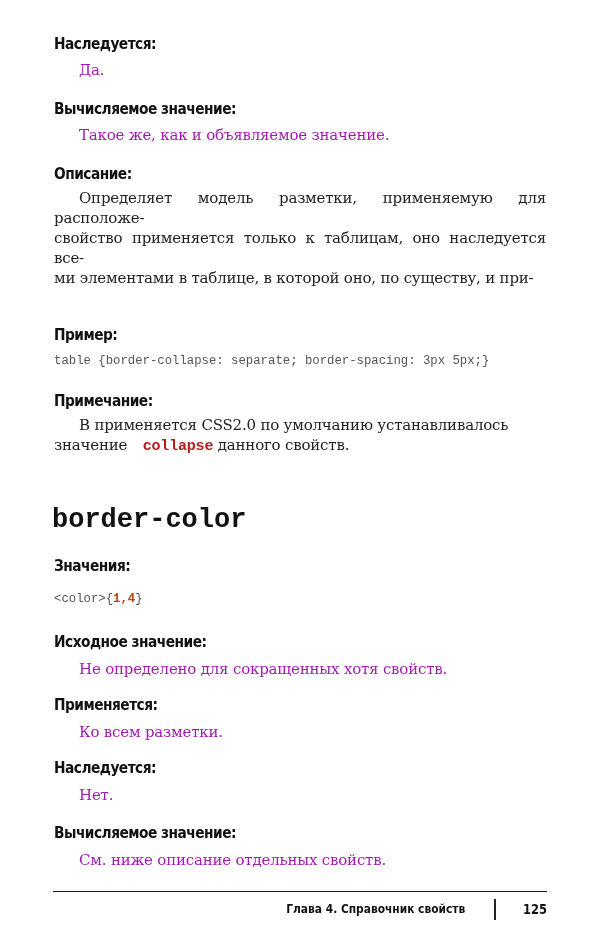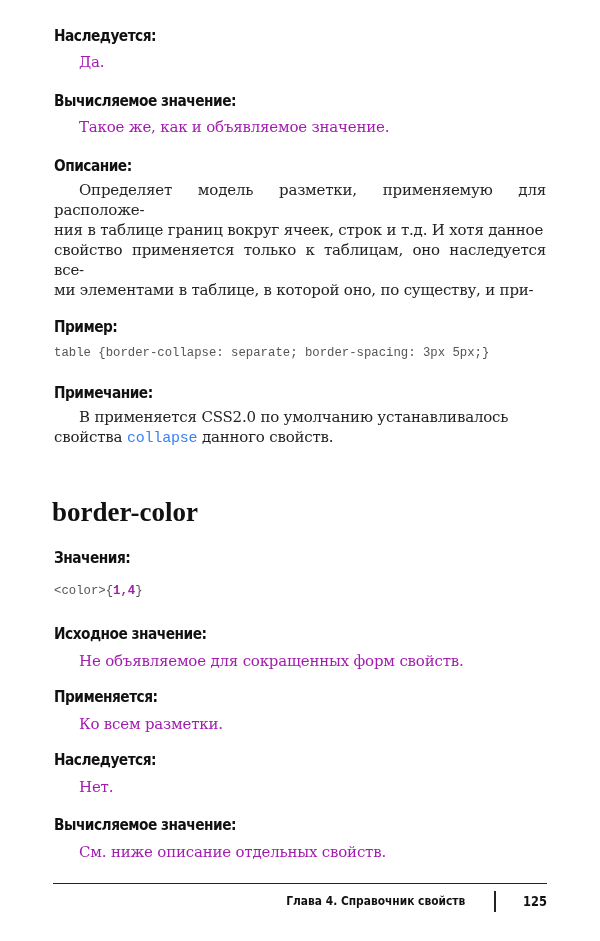--- a/index.html
+++ b/index.html
@@ -1,64 +1,63 @@
 <!DOCTYPE html>
 <html><head>
 <meta charset="utf-8">
 <style>
   html, body { margin: 0; padding: 0; background: #ffffff; }
   body { width: 600px; height: 941px; position: relative; overflow: hidden; color: #1a1a1a; }
-  .page { position: absolute; left: 0; top: 0; width: 600px; height: 844px; }
+  .page { position: absolute; left: 0; top: 8px; width: 600px; height: 844px; }
   .h { position: absolute; left: 54px; font-family: "DejaVu Sans", sans-serif; font-weight: bold; font-size: 16px; letter-spacing: -0.6px; color: #111; transform: scaleX(0.86); transform-origin: left center; white-space: nowrap; }
   .t { position: absolute; left: 79px; font-family: "DejaVu Serif", serif; font-size: 15px; color: #a21caf; white-space: nowrap; letter-spacing: -0.2px; }
   .para { position: absolute; left: 54px; width: 492px; font-family: "DejaVu Serif", serif; font-size: 15px; line-height: 20px; color: #222; text-align: justify; text-align-last: left; letter-spacing: -0.2px; }
   .para .ind { display: inline-block; width: 25px; }
   .code { position: absolute; left: 54px; font-family: "Liberation Mono", monospace; font-size: 12.3px; color: #555; white-space: nowrap; }
-  .codeb { font-family: "Liberation Mono", monospace; font-weight: normal; color: #3b82f6; font-size: 15px; }
-  .title { position: absolute; left: 52px; top: 497px; font-family: Liberation Serif, serif; font-weight: bold; font-size: 27px; color: #111; letter-spacing: 0px; }
+  .codeb { font-family: "Liberation Mono", monospace; font-weight: bold; color: #b91c1c; font-size: 15px; margin-left: 11px; }
+  .title { position: absolute; left: 52px; top: 497px; font-family: Liberation Mono, monospace; font-weight: bold; font-size: 27px; color: #111; letter-spacing: 0px; }
   .rule { position: absolute; left: 53px; top: 883px; width: 494px; height: 1px; background: #222; }
   .footer-chapter { position: absolute; right: 135px; top: 893px; font-family: "DejaVu Sans", sans-serif; font-weight: bold; font-size: 13px; color: #111; transform: scaleX(0.82); transform-origin: right center; white-space: nowrap; }
   .footer-sep { position: absolute; left: 494px; top: 891px; width: 2px; height: 21px; background: #222; }
   .footer-page { position: absolute; left: 523px; top: 893px; font-family: "DejaVu Sans", sans-serif; font-weight: bold; font-size: 13.5px; color: #111; transform: scaleX(0.85); transform-origin: left center; }
 </style>
 </head>
 <body>
 
 <div class="page">
 
   <div class="h" style="top:26px">Наследуется:</div>
   <div class="t" style="top:53px">Да.</div>
 
   <div class="h" style="top:91px">Вычисляемое значение:</div>
   <div class="t" style="top:118px">Такое же, как и объявляемое значение.</div>
 
   <div class="h" style="top:156px">Описание:</div>
   <div class="para" style="top:180px">
     <div><span class="ind"></span><span>Определяет модель разметки, применяемую для расположе-</span></div>
-    <div>ния в таблице границ вокруг ячеек, строк и т.д. И хотя данное</div>
     <div>свойство применяется только к таблицам, оно наследуется все-</div>
     <div>ми элементами в таблице, в которой оно, по существу, и при-</div>
   </div>
 
   <div class="h" style="top:317px">Пример:</div>
   <div class="code" style="top:346px">table {border-collapse: separate; border-spacing: 3px 5px;}</div>
 
   <div class="h" style="top:383px">Примечание:</div>
   <div class="para" style="top:407px">
     <div><span class="ind"></span><span>В применяется CSS2.0 по умолчанию устанавливалось</span></div>
-    <div><span>свойства </span><span class="codeb">collapse</span><span> данного свойств.</span></div>
+    <div><span>значение </span><span class="codeb">collapse</span><span> данного свойств.</span></div>
   </div>
 
   <div class="title">border-color</div>
 
   <div class="h" style="top:548px">Значения:</div>
-  <div class="code" style="top:584px"><span>&lt;color&gt;{</span><b style="color:#a21caf">1,4</b><span>}</span></div>
+  <div class="code" style="top:584px"><span>&lt;color&gt;{</span><b style="color:#c2410c">1,4</b><span>}</span></div>
 
   <div class="h" style="top:624px">Исходное значение:</div>
-  <div class="t" style="top:652px">Не объявляемое для сокращенных форм свойств.</div>
+  <div class="t" style="top:652px">Не определено для сокращенных хотя свойств.</div>
 
   <div class="h" style="top:687px">Применяется:</div>
   <div class="t" style="top:715px">Ко всем разметки.</div>
 
   <div class="h" style="top:750px">Наследуется:</div>
   <div class="t" style="top:778px">Нет.</div>
 
   <div class="h" style="top:815px">Вычисляемое значение:</div>
   <div class="t" style="top:843px">См. ниже описание отдельных свойств.</div>
 

